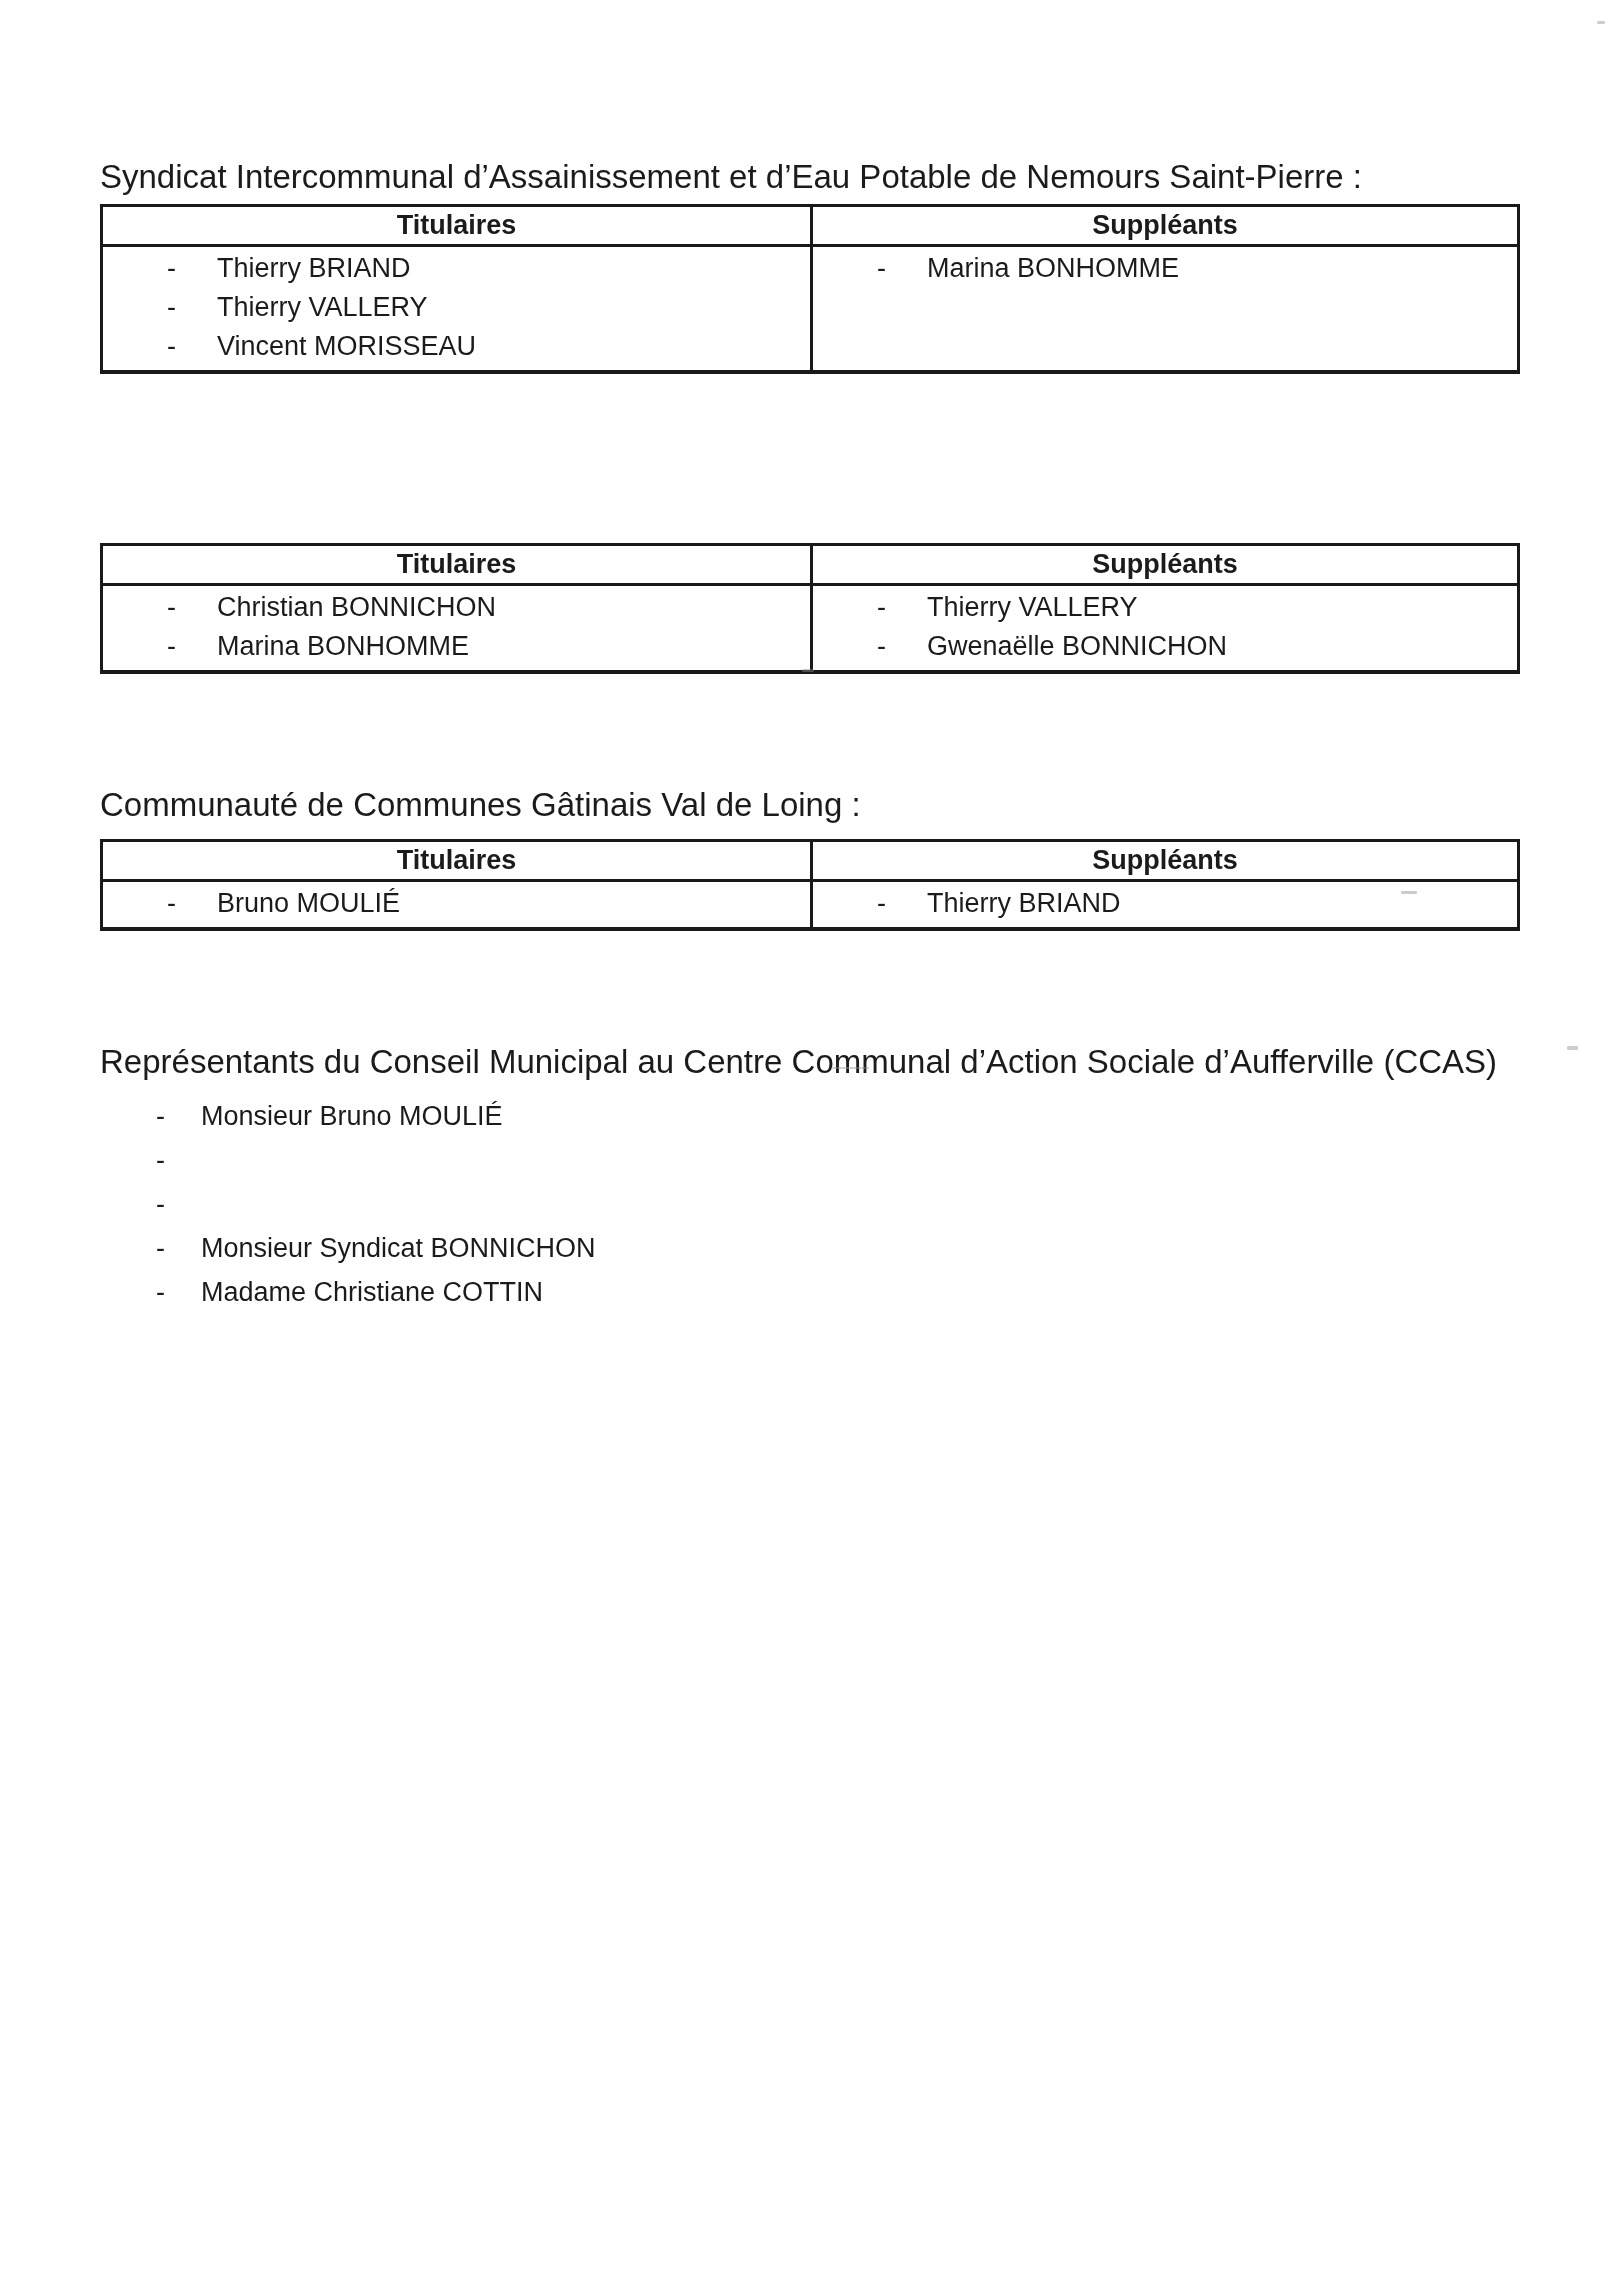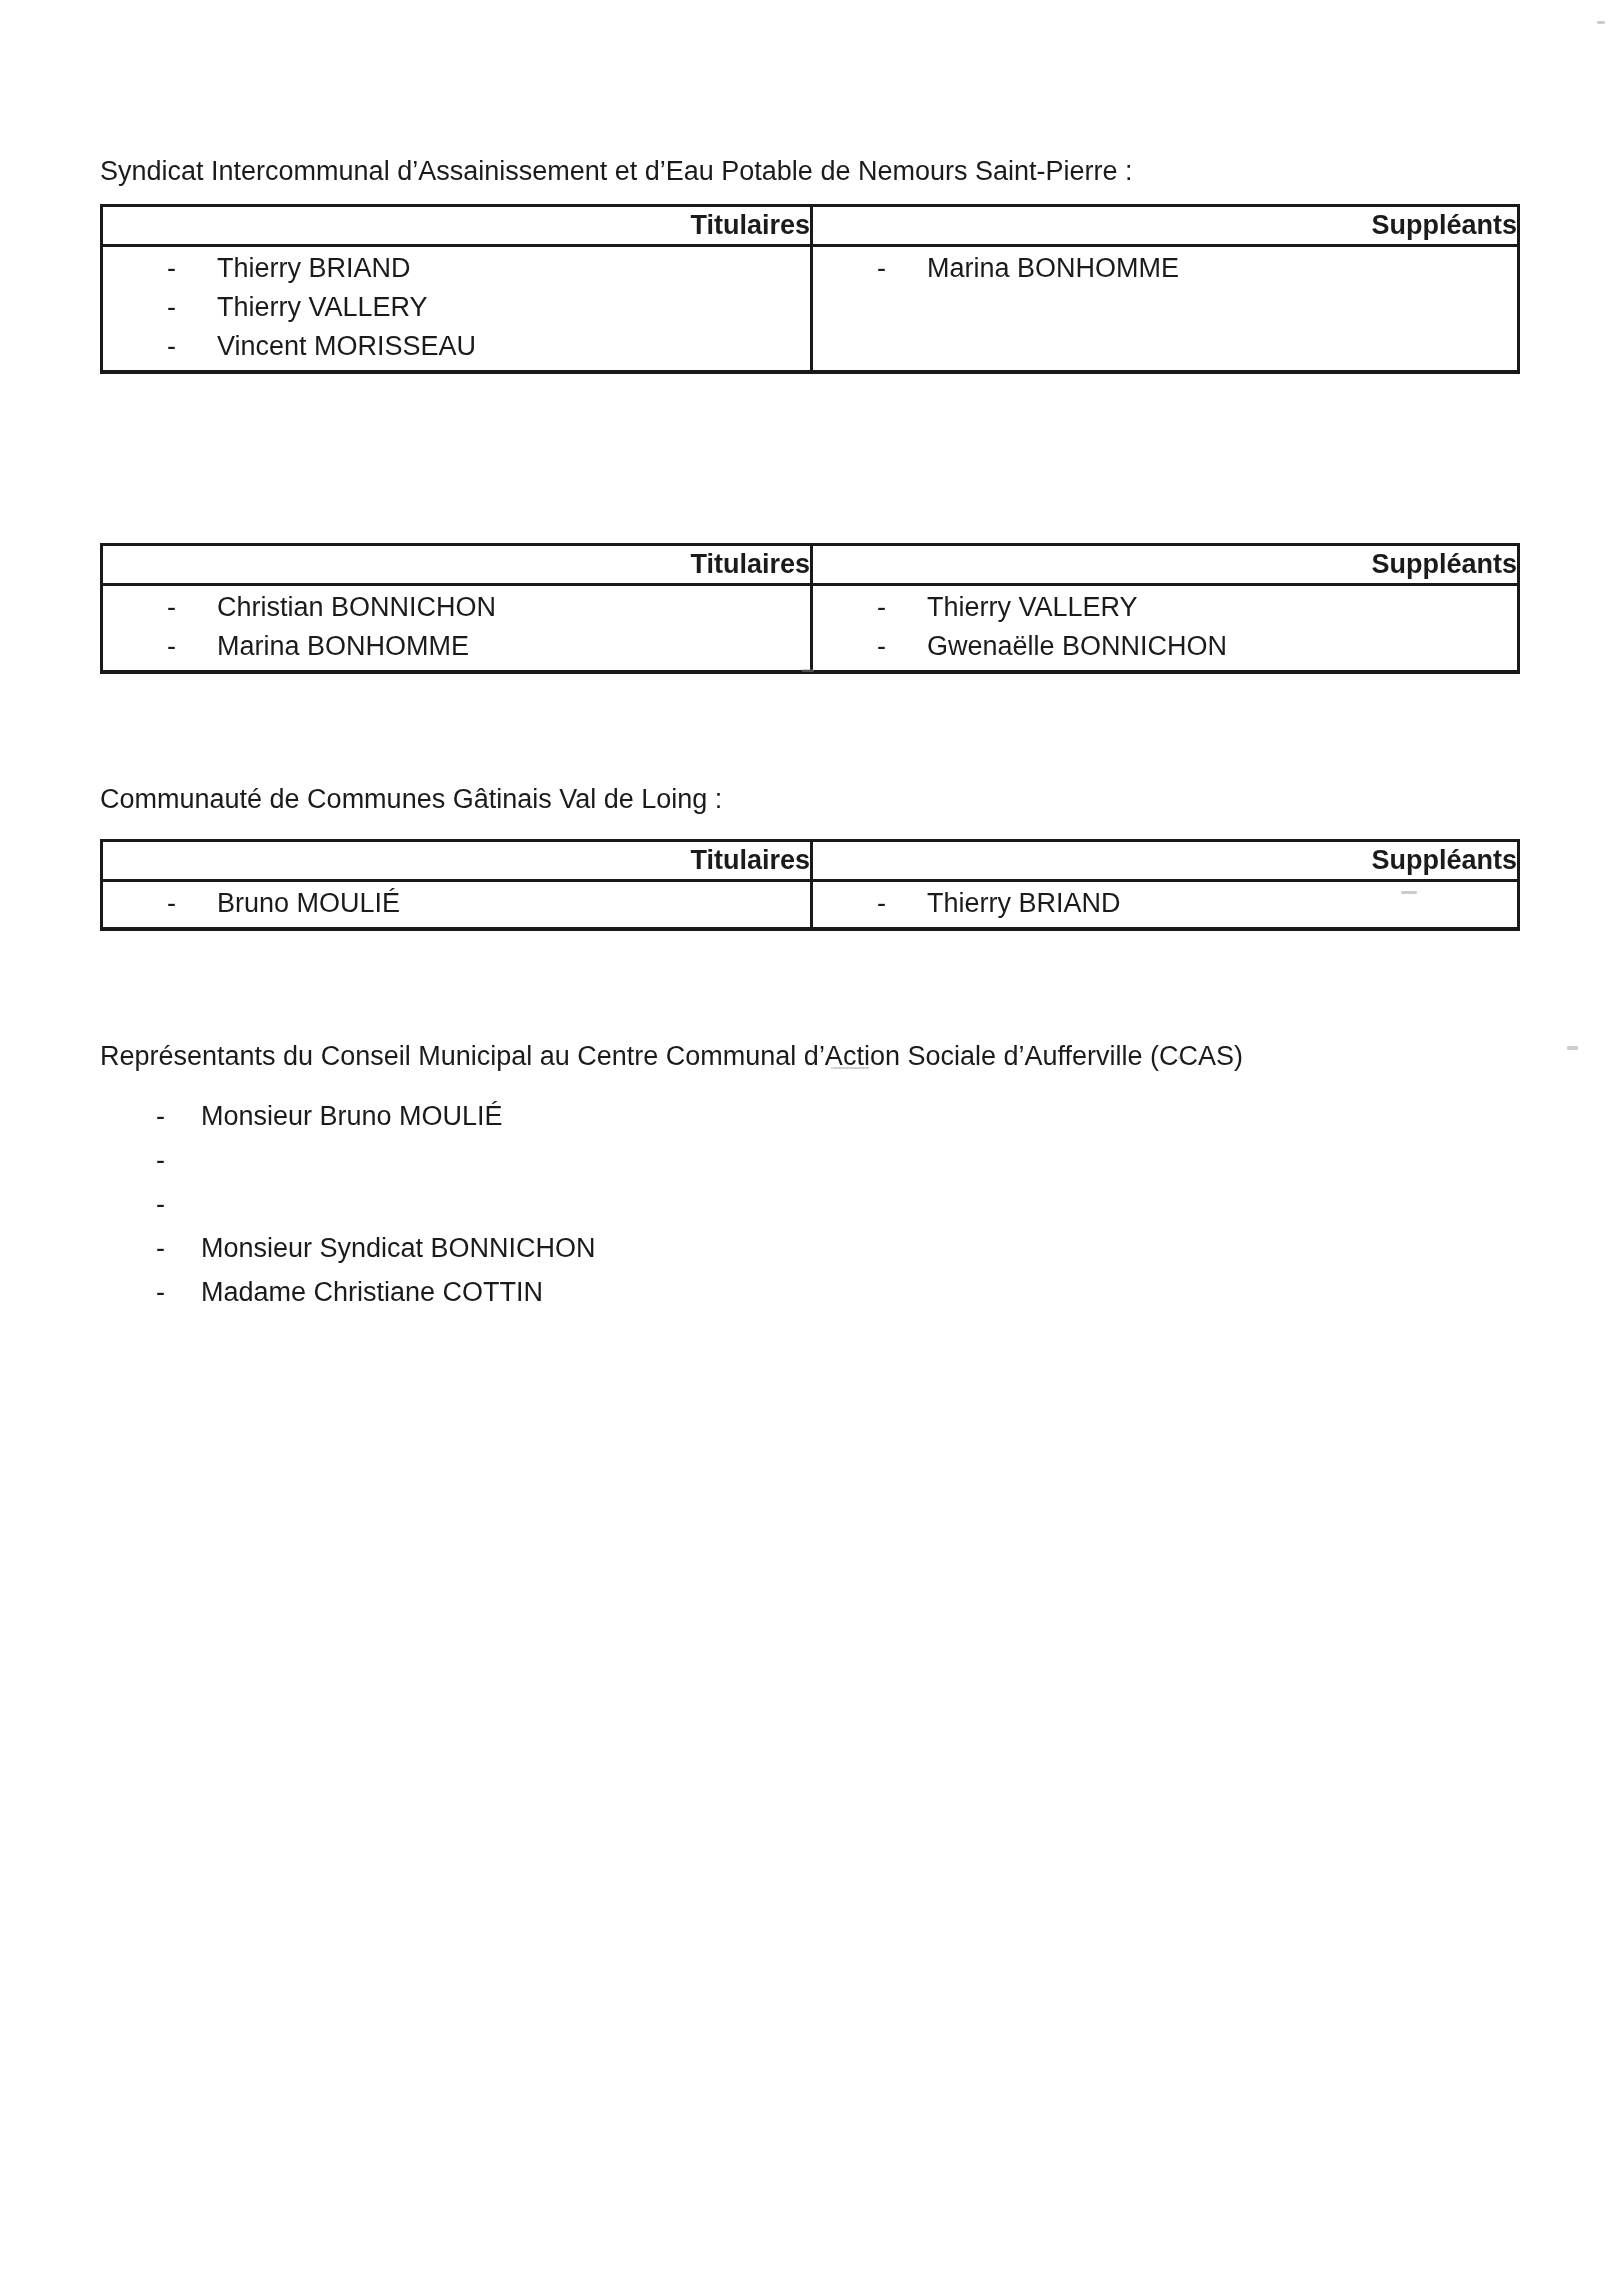--- a/index.html
+++ b/index.html
@@ -14,21 +14,21 @@
     margin: 0 auto;
     background: #ffffff;
     font-family: "Liberation Sans", "DejaVu Sans", sans-serif;
     color: #1b1b1b;
     overflow: hidden;
   }
   .abs { position: absolute; }
   .heading {
     left: 100px;
     width: 1479px;
-    font-size: 27px;
+    font-size: 33px;
     line-height: 34px;
     font-weight: 400;
     white-space: nowrap;
   }
   .rep-table {
     left: 100px;
     width: 1420px;
     border-collapse: collapse;
     table-layout: fixed;
   }
@@ -36,21 +36,21 @@
     border: 0 solid #191919;
   }
   .rep-table {
     border-width: 3.9px 3.9px 4.6px 3.9px;
   }
   .rep-table th {
     height: 37px;
     padding: 0;
     font-size: 27px;
     font-weight: 700;
-    text-align: right;
+    text-align: center;
     vertical-align: middle;
     border-bottom-width: 3.9px;
   }
   .rep-table th.col-a, .rep-table td.col-a {
     width: 707px;
     border-right-width: 3.3px;
   }
   .rep-table td {
     padding: 2px 0 3.9px 0;
     vertical-align: top;

